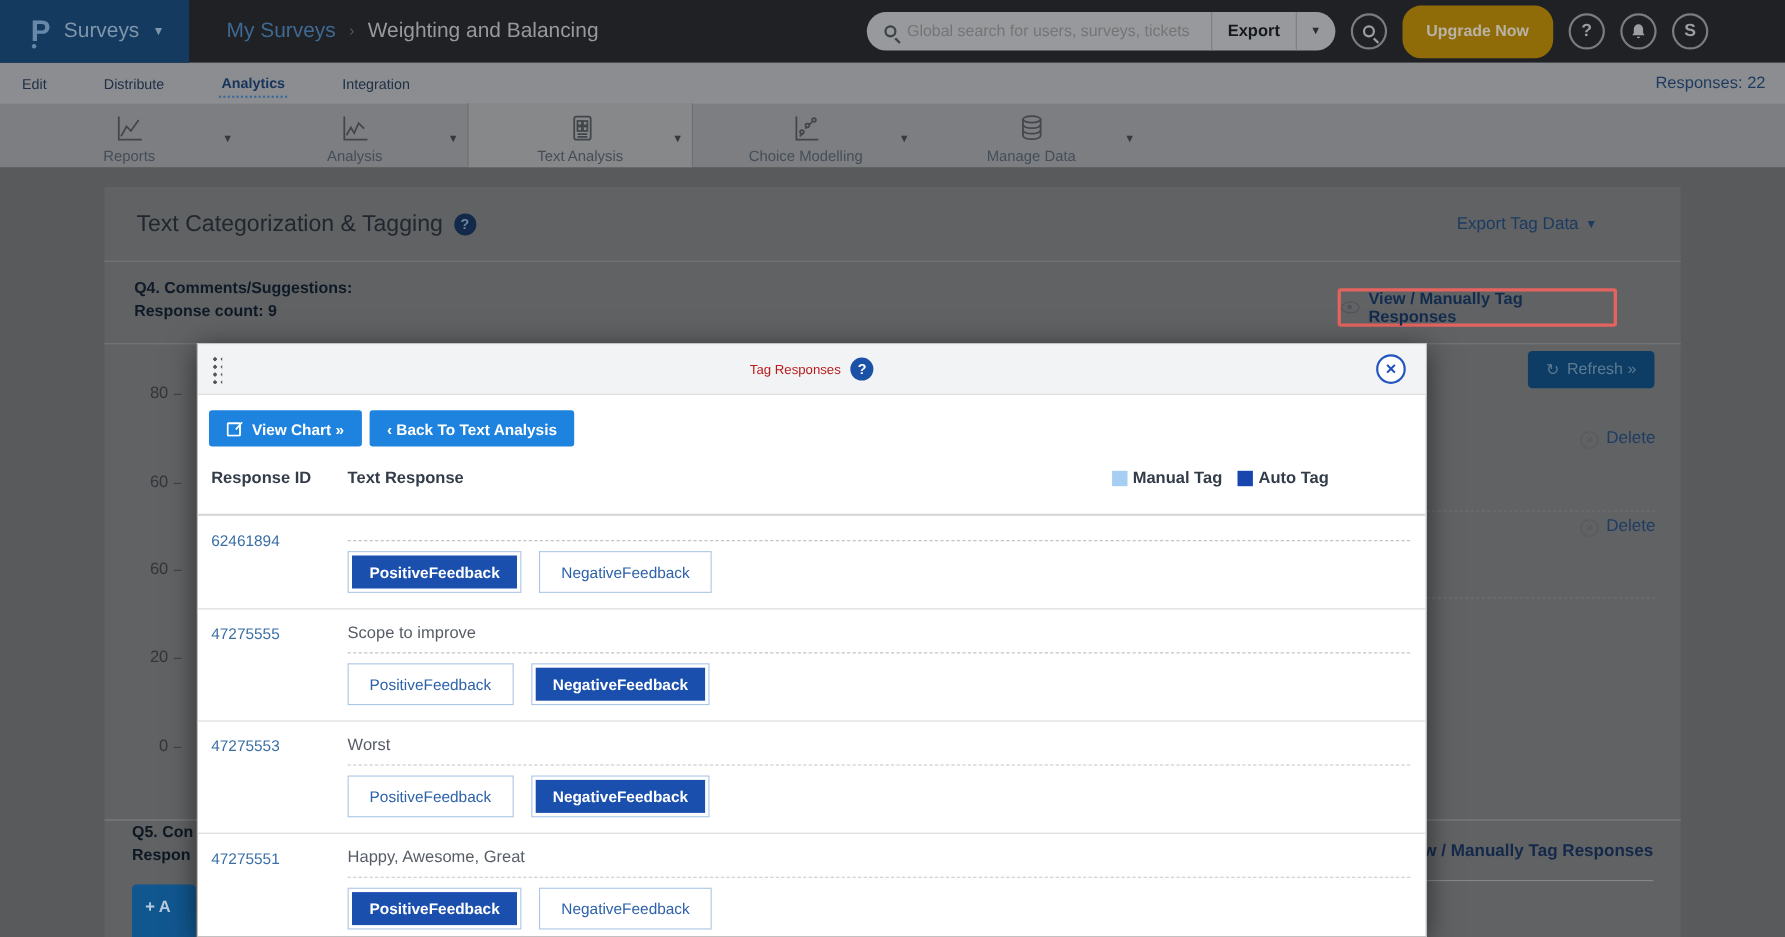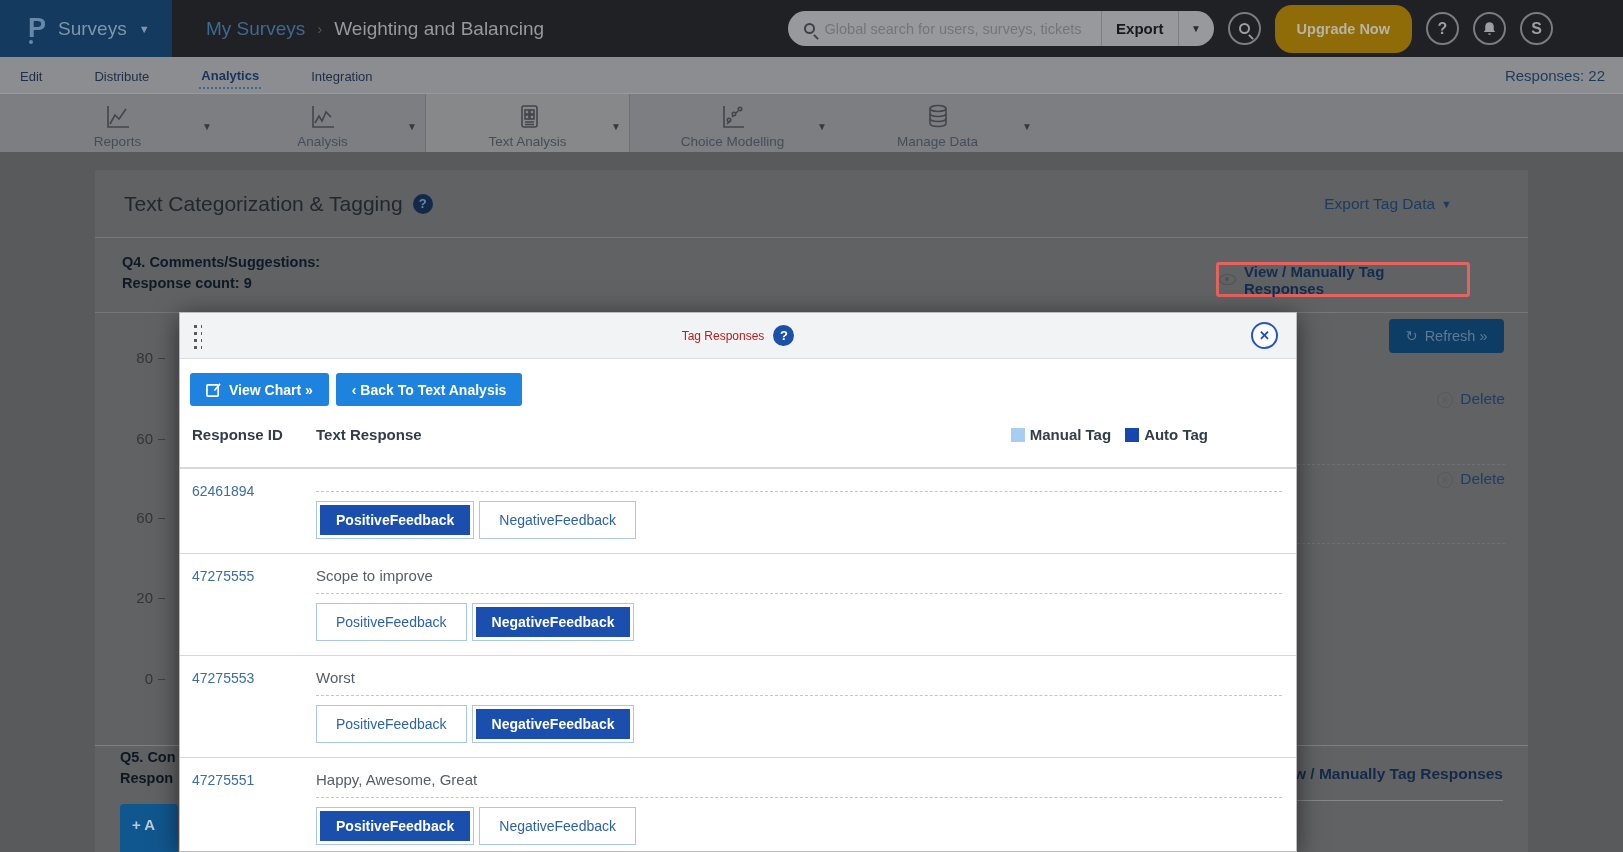--- a/index.html
+++ b/index.html
@@ -88,21 +88,21 @@
   .legend { position:absolute; right:88px; top:8px; display:flex; align-items:center; gap:14px; }
   .legend-item { display:flex; align-items:center; gap:5px; }
   .sw { width:14px; height:14px; }
   .sw-manual { background:var(--legend-manual,#a6cdf2); }
   .sw-auto { background:var(--legend-auto,#1747ae); }
   .mrow { border-bottom:1px solid #d6d7d9; display:flex; }
   .rid { width:136px; padding:14px 0 0 12px; flex:none; font-size:14px; color:var(--link-blue,#3a6ea5); }
   .rbody { flex:1; padding-top:13px; padding-right:14px; }
   .rtext { font-size:15px; color:#565d66; }
   .rdash { border-top:1px dashed #c3c5c7; margin-top:9px; }
-  .rtags { padding:9px 0 14px; display:flex; gap:5px; }
+  .rtags { padding:9px 0 14px; display:flex; gap:16px; }
   .tag { border:1px solid var(--tag-border,#abc6e6); background:#fff; padding:3px; display:inline-flex; }
   .tag-inner { padding:7px 16px; font-size:14px; color:var(--tag-text,#2d62aa); background:#fff; }
   .tag-inner.active { background:var(--tag-active,#1b4fae); color:#fff; font-weight:bold; }
 </style>
 </head>
 <body>
 
 <div class="header">
   <div class="logo-box">
     <span class="logo-p">P</span>

